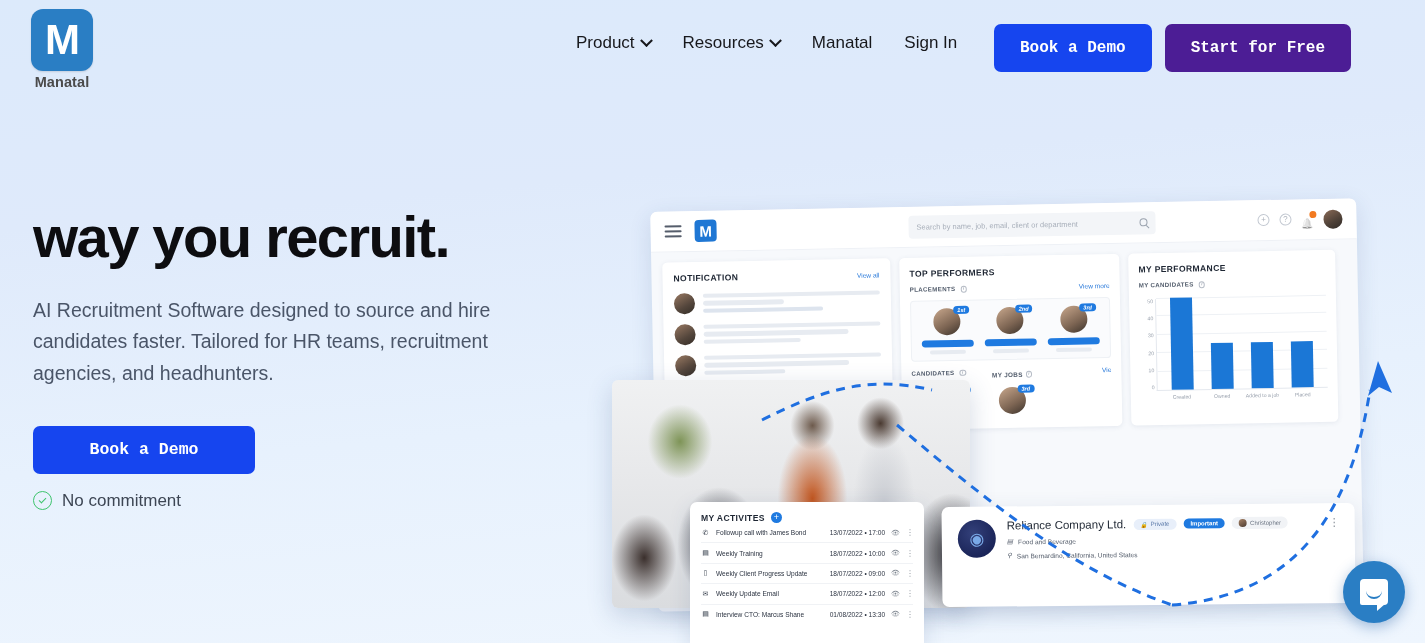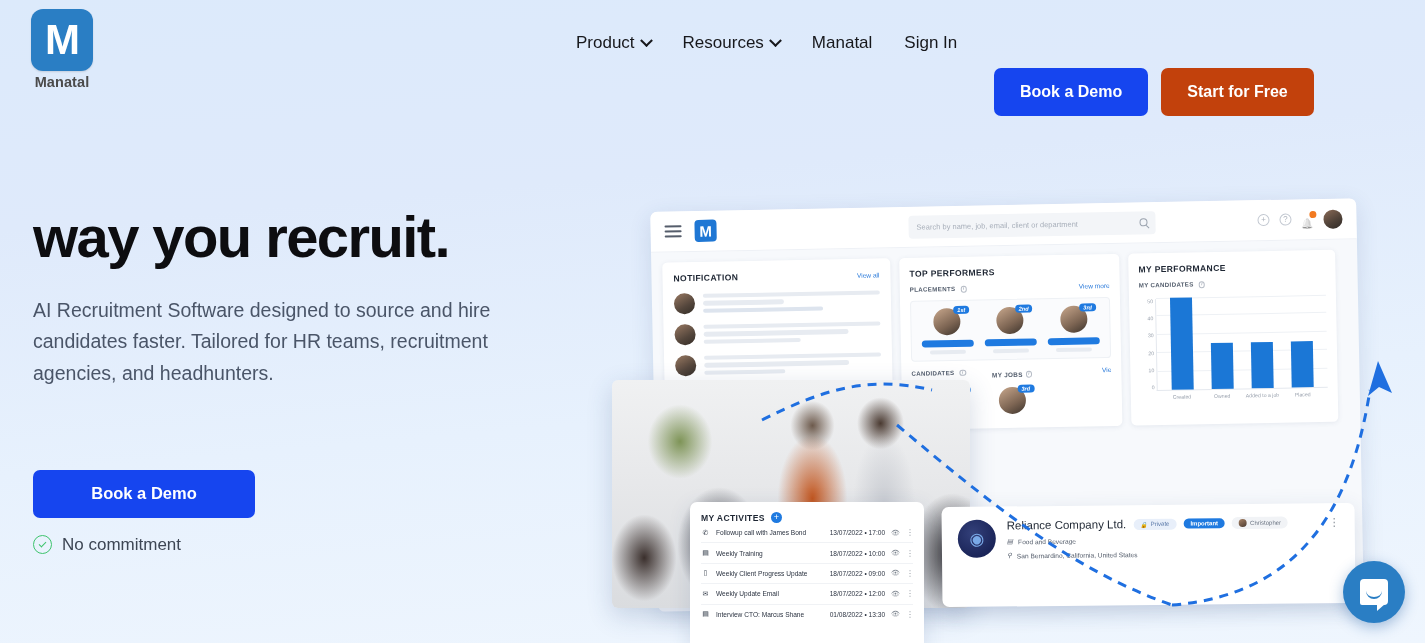--- a/index.html
+++ b/index.html
@@ -49,25 +49,25 @@
   .caret {
     display: inline-block; width: 9px; height: 9px;
     border-right: 2.2px solid #17181c; border-bottom: 2.2px solid #17181c;
     transform: rotate(45deg) translate(-2px,-2px);
   }
 
   .nav-actions { position: absolute; left: 994px; top: 24px; display: flex; gap: 13px; }
   .btn {
     border: none; border-radius: 7px; color: #fff;
     font-size: 16px; font-weight: 700; cursor: pointer;
-    font-family: Liberation Sans, sans-serif;
-    display: flex; align-items: center; justify-content: center; margin-top: 44px;
+    font-family: Liberation Mono, monospace;
+    display: flex; align-items: center; justify-content: center;
   }
   .btn-blue { background: #1645ef; }
-  .btn-green { background: #c2410c; }
+  .btn-green { background: #4c1d95; }
   .nav-actions .btn { height: 48px; padding: 0 26px; }
 
   
   .hero {
     position: absolute; left: 33px; top: 205px; width: 560px;
   }
   .hero h1 {
     font-size: 58px; line-height: 1.10; font-weight: 700;
     color: #0d0d10; letter-spacing: -1.6px;
   }

